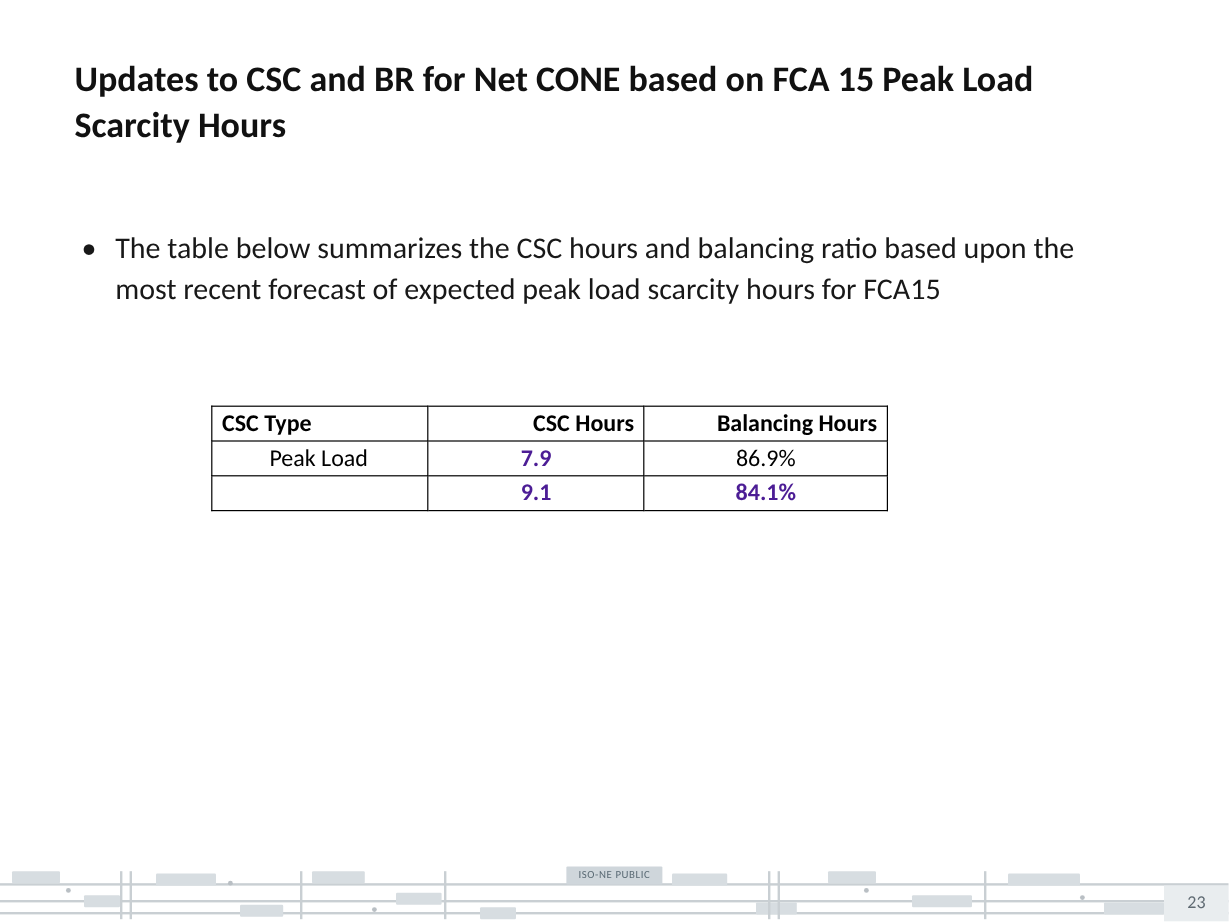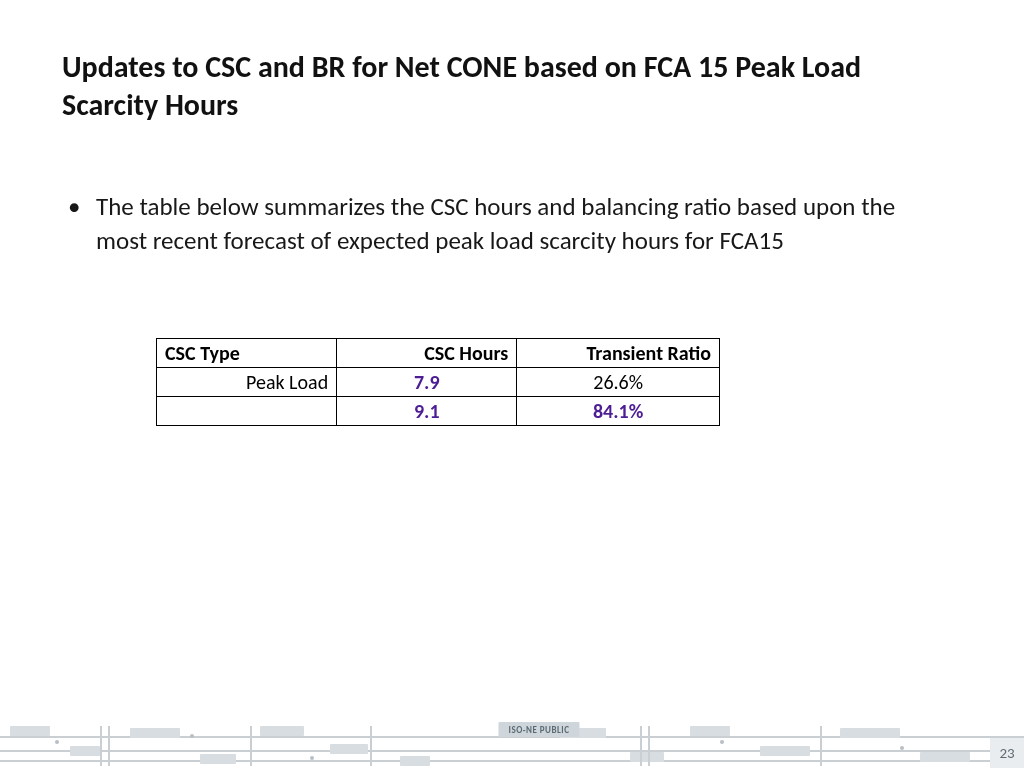--- a/index.html
+++ b/index.html
@@ -2,34 +2,34 @@
 <html><head>
 <meta charset="utf-8">
 <style>
   * { margin: 0; padding: 0; box-sizing: border-box; }
   html, body { width: 1024px; height: 768px; font-family: Calibri, "Segoe UI", Arial, sans-serif; background: #fff; color: #000; overflow: hidden; }
   .slide { position: relative; width: 1024px; height: 768px; border-radius: 29px; }
   .title { position: absolute; left: 62px; top: 48px; width: 880px; font-size: 30px; font-weight: 700; line-height: 1.25; color: #111; }
   .bullet-block { position: absolute; left: 96px; top: 190px; width: 840px; font-size: 25px; line-height: 1.35; color: #181818; }
   .bullet-block .dot { position: absolute; left: -28px; top: 0; font-size: 25px; }
   .table-wrap { position: absolute; left: 156px; top: 338px; width: 564px; }
-  table { border-collapse: collapse; width: 100%; font-size: 20px; }
+  table { border-collapse: collapse; width: 100%; font-size: 20px; margin-left: 20px; }
   th, td { border: 1.5px solid #000; padding: 1px 8px 1px 8px; height: 29px; vertical-align: middle; }
   th { font-weight: 700; text-align: right; background: #fff; }
   th.first { text-align: left; }
-  td.first { text-align: right; padding-left: 6px; }
+  td.first { text-align: center; padding-left: 6px; }
   td.center { text-align: center; }
   .hl { color: #4c1d95; font-weight: 700; }
   .footer { position: absolute; left: 0; bottom: 0; width: 1024px; height: 52px; }
   .circuits { position: absolute; left: 0; bottom: 0; width: 1024px; height: 52px; background: #fff; overflow: hidden; }
   .cline { position: absolute; background: #c9cfd3; }
   .cbox { position: absolute; background: #d7dde1; border-radius: 1px; }
   .cdot { position: absolute; width: 4px; height: 4px; background: #b9bfc4; border-radius: 50%; }
-  .badge { position: absolute; left: 50%; transform: translateX(-50%); top: 6px; background: #cfd6db; color: #5a6a74; font-size: 9px; font-weight: 700; letter-spacing: 0.5px; padding: 2px 10px; border-radius: 1px; margin-left: 27px; }
-  .pagenum-box { position: absolute; right: 0; bottom: 0; width: 34px; height: 30px; background: #e9edef; display: flex; align-items: center; justify-content: center; font-size: 15px; color: #5f6a72; }
+  .badge { position: absolute; left: 50%; transform: translateX(-50%); top: 6px; background: #cfd6db; color: #5a6a74; font-size: 9px; font-weight: 400; letter-spacing: 0.5px; padding: 2px 10px; border-radius: 1px; }
+  .pagenum-box { position: absolute; right: 0; bottom: 0; width: 54px; height: 30px; background: #e9edef; display: flex; align-items: center; justify-content: center; font-size: 15px; color: #5f6a72; }
   col.c1 { width: 32%; }
   col.c2 { width: 32%; }
   col.c3 { width: 36%; }
 </style>
 </head>
 <body>
 <div class="slide">
 
   <h1 class="title">Updates to CSC and BR for Net CONE based on FCA 15 Peak Load Scarcity Hours</h1>
 
@@ -42,28 +42,28 @@
     <table>
       <colgroup>
           <col class="c1">
           <col class="c2">
           <col class="c3">
         </colgroup>
       <thead>
         <tr>
           <th class="first">CSC Type</th>
           <th>CSC Hours</th>
-          <th>Transient Ratio</th>
+          <th>Balancing Hours</th>
         </tr>
       </thead>
       <tbody>
         <tr>
           <td class="first">Peak Load</td>
           <td class="center hl">7.9</td>
-          <td class="center">26.6%</td>
+          <td class="center">86.9%</td>
         </tr>
         <tr>
           <td class="first"></td>
           <td class="center hl">9.1</td>
           <td class="center hl">84.1%</td>
         </tr>
       </tbody>
     </table>
   </div>
 

